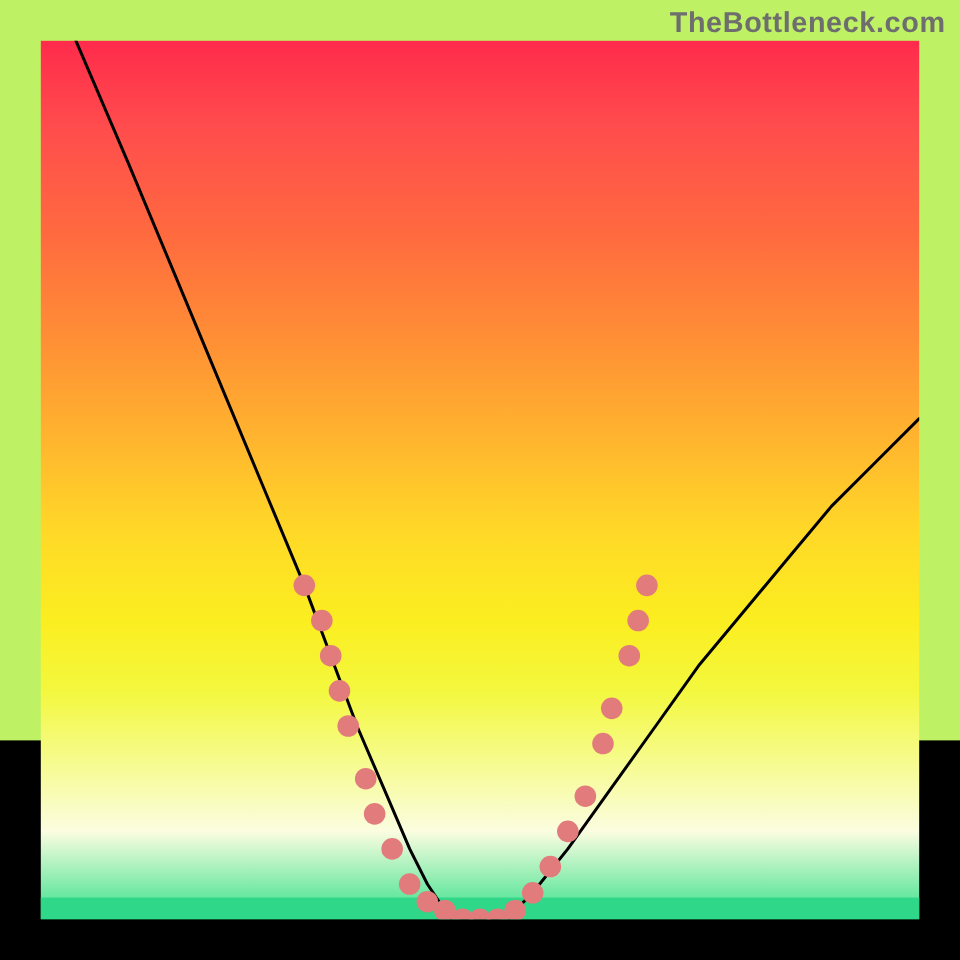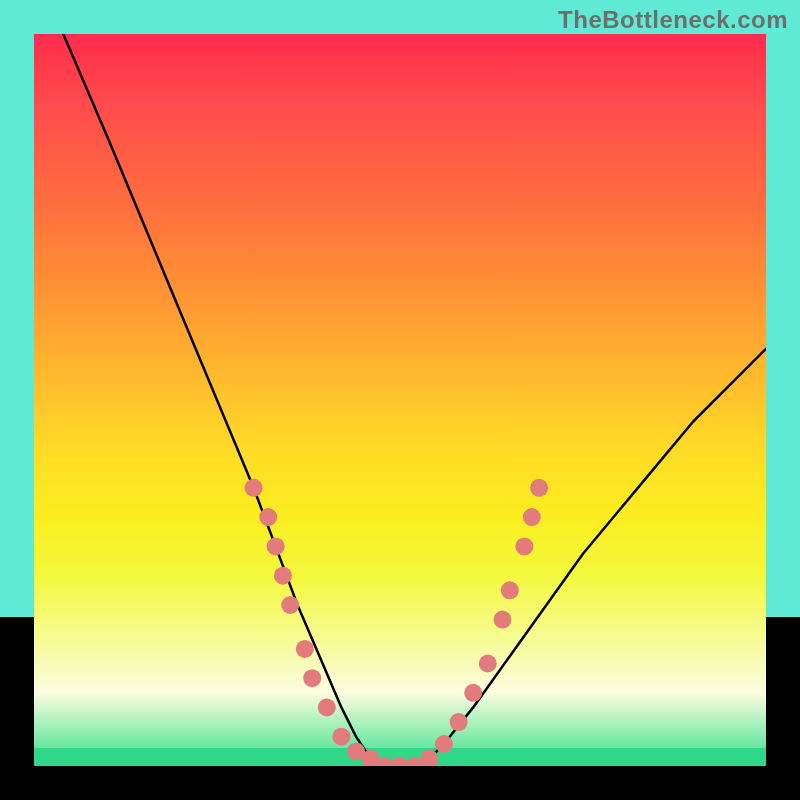--- a/index.html
+++ b/index.html
@@ -9,21 +9,21 @@
     height: 800px;
     background: #000;
     overflow: hidden;
   }
   .frame {
     position: absolute;
     left: 0;
     top: 0;
     width: 800px;
     height: 617px;
-    background: #5eead4;
+    background: #bef264;
   }
   .plot {
     position: absolute;
     left: 34px;
     top: 34px;
     width: 732px;
     height: 732px;
     background: linear-gradient(to bottom,
       #ff2b4b 0%,
       #ff4d4d 10%,

